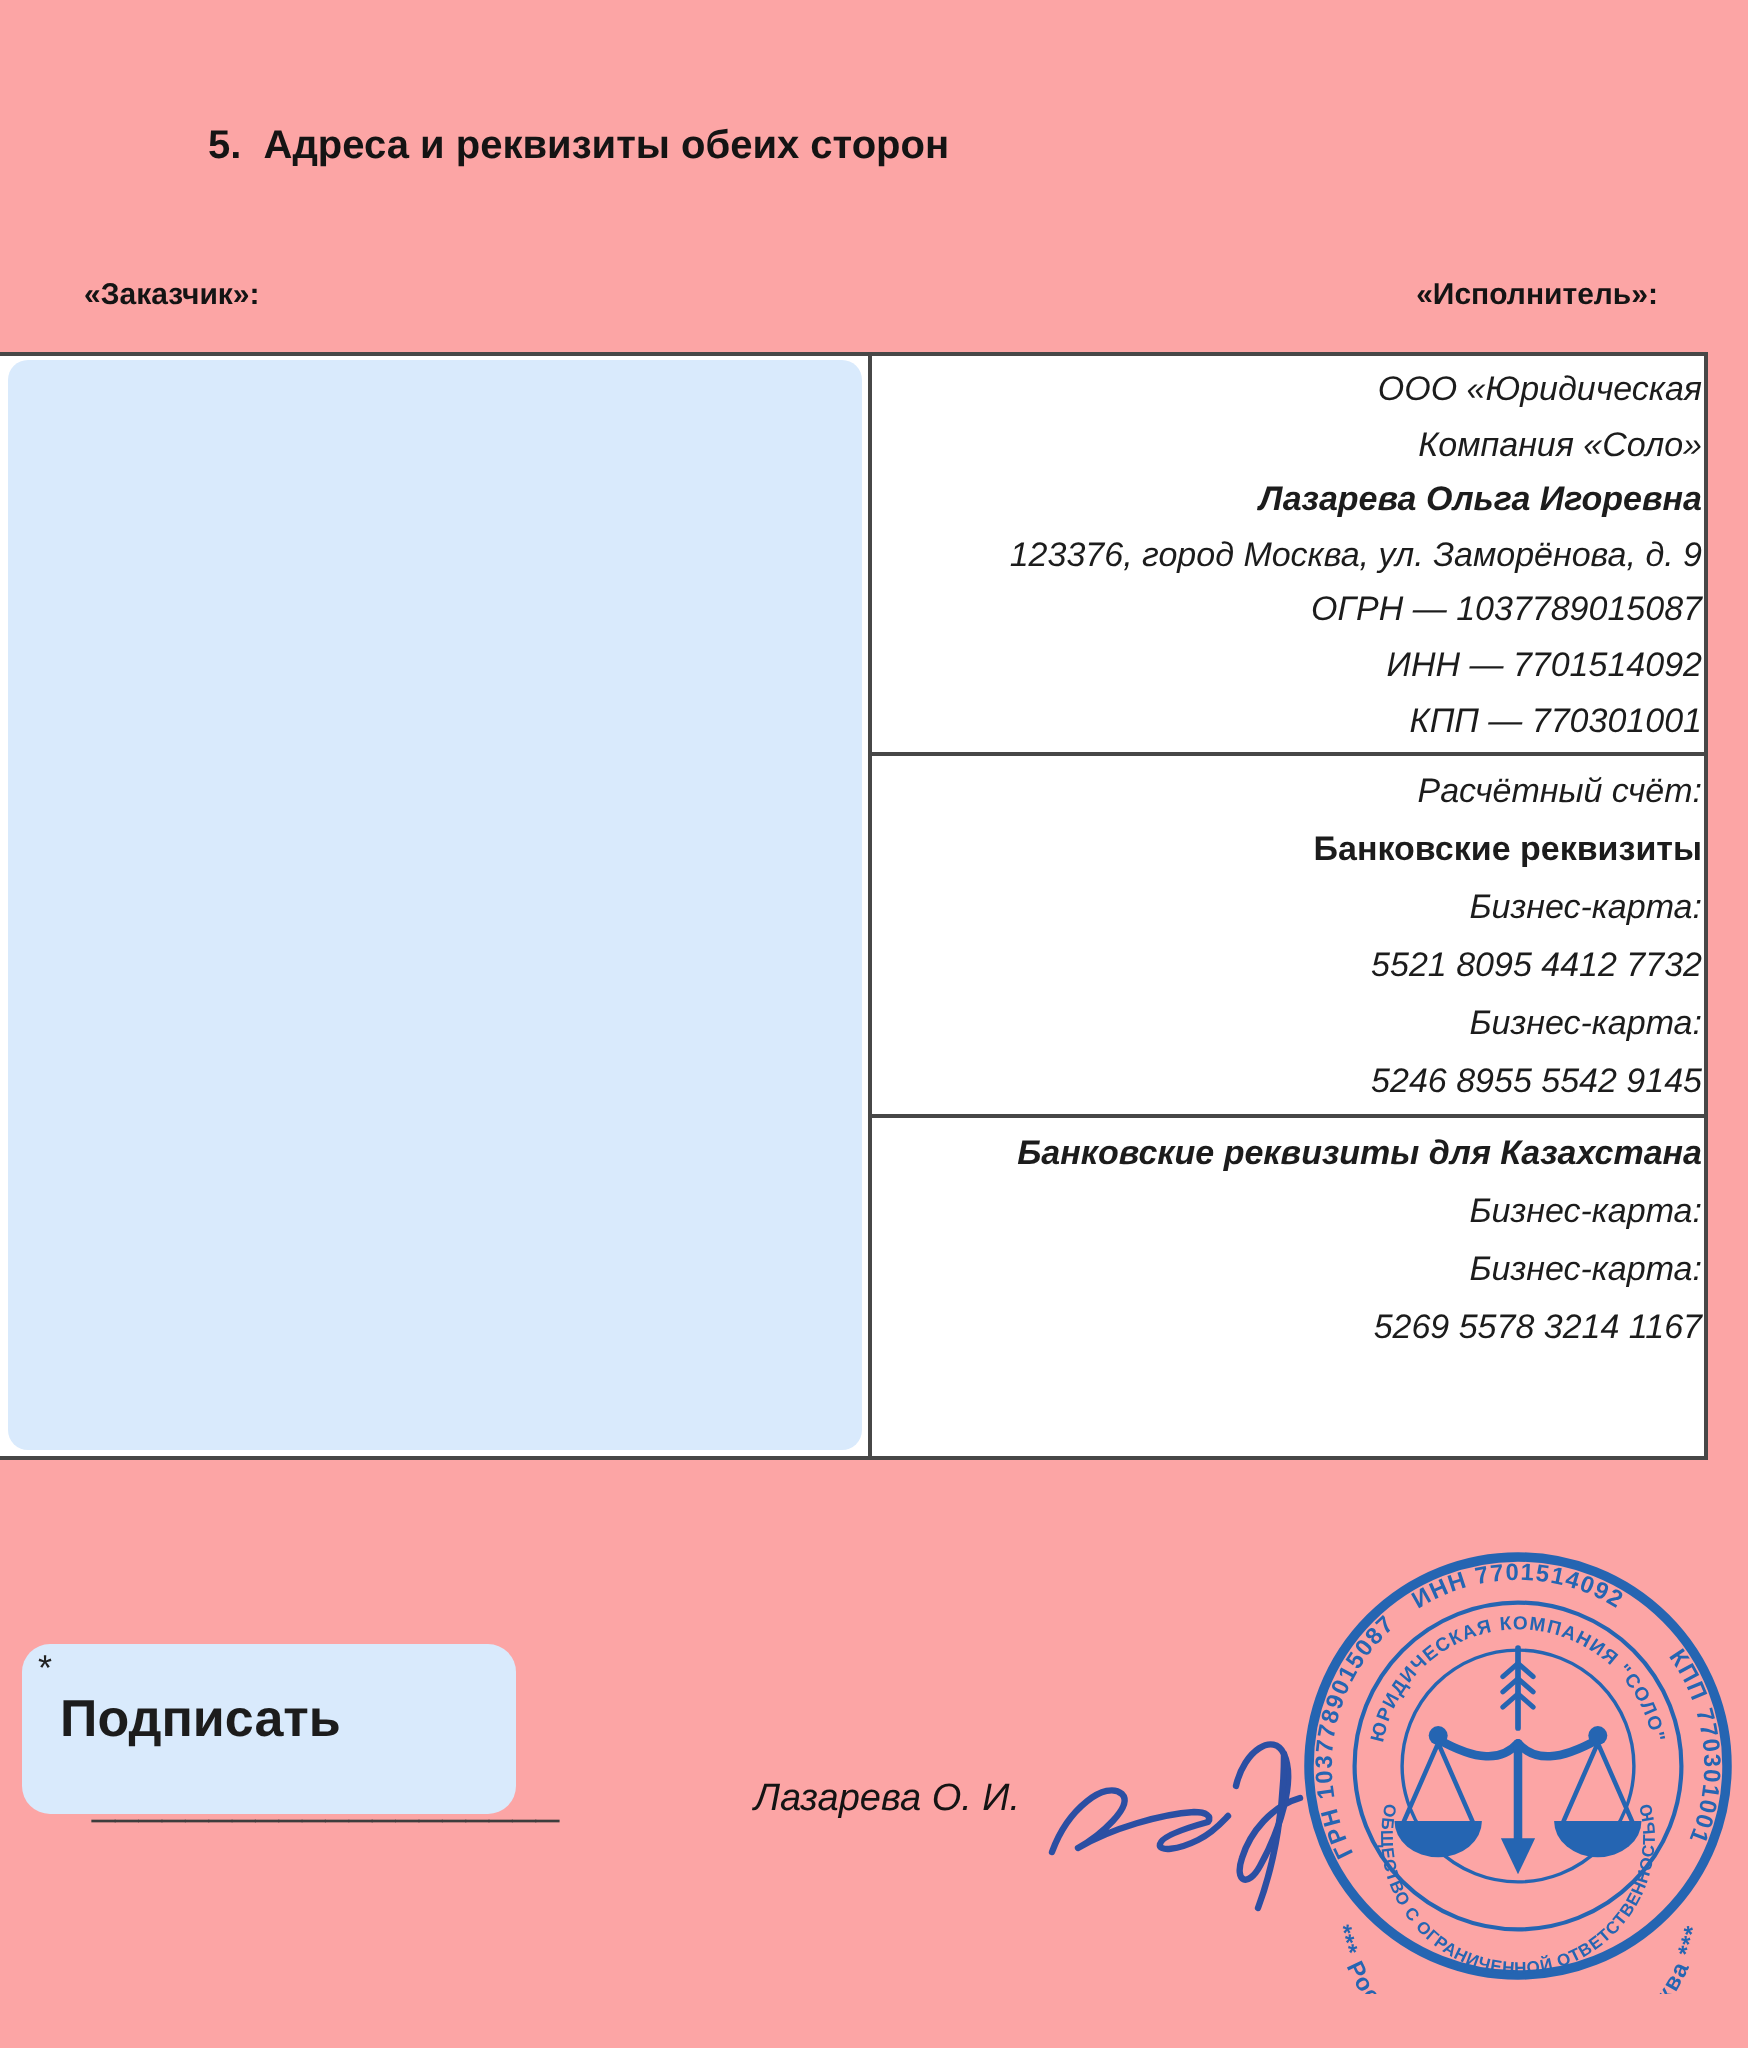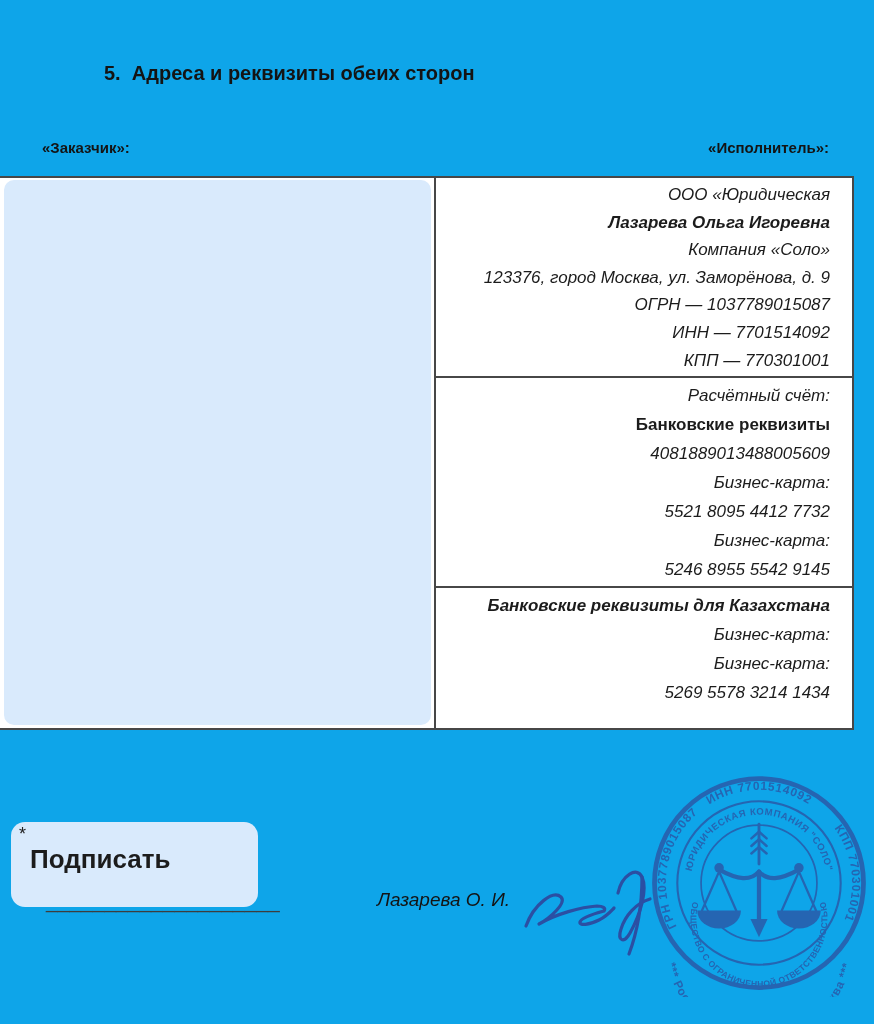--- a/index.html
+++ b/index.html
@@ -1,34 +1,34 @@
 <!DOCTYPE html>
 <html><head>
 <meta charset="utf-8">
 <style>
   html,body{margin:0;padding:0;background:#ffffff;}
-  .page{position:relative;width:874px;height:1024px;background:#0ea5e9;overflow:hidden;
+  .page{position:relative;width:874px;height:1024px;background:#fca5a5;overflow:hidden;
         font-family:"Liberation Sans","DejaVu Sans",sans-serif;color:#1a1a1a;}
 
   .title{position:absolute;left:104px;top:62px;margin:0;font-size:20px;font-weight:700;
          white-space:pre;color:#141414;}
 
   .party-label{position:absolute;top:139px;font-size:15px;font-weight:700;color:#141414;}
   .party-label.customer{left:42px;}
   .party-label.contractor{right:45px;}
 
   .req-table{position:absolute;left:-2px;top:176px;width:856px;height:554px;
              border:2px solid #474747;box-sizing:border-box;display:flex;background:#fff;}
   .cell-left{width:434px;position:relative;}
   .sign-field{position:absolute;top:2px;left:4px;right:3px;bottom:3px;
               background:#d9eafc;border-radius:10px;cursor:pointer;}
   .cell-right{flex:1;border-left:2px solid #474747;box-sizing:border-box;
               display:flex;flex-direction:column;text-align:right;
               font-style:italic;font-size:17px;color:#1c1c1c;}
-  .sec{padding:3px 22px 2px 4px;}
+  .sec{padding:3px 1px 2px 4px;}
   .sec .line{line-height:27.6px;white-space:nowrap;}
   .sec.sec2 .line,.sec.sec3 .line{line-height:29px;}
   .sec.sec2,.sec.sec3{border-top:2px solid #474747;}
   .person{font-weight:700;}
   .bank-title{font-weight:700;font-style:normal;}
   .bank-kz-title{font-weight:700;}
 
   .sign-button{position:absolute;left:11px;top:822px;width:247px;height:85px;
                background:#d9eafc;border:none;border-radius:14px;cursor:pointer;padding:0;}
   .req-star{position:absolute;left:8px;top:2px;font-size:18px;color:#222;}
@@ -56,41 +56,40 @@
   <div class="party-label customer">«Заказчик»:</div>
   <div class="party-label contractor">«Исполнитель»:</div>
 
   <div class="req-table">
     <div class="cell-left">
       <div class="sign-field"></div>
     </div>
     <div class="cell-right">
       <div class="sec sec1">
         <div class="line">ООО «Юридическая</div>
+        <div class="line">Компания «Соло»</div>
         <div class="line person">Лазарева Ольга Игоревна</div>
-        <div class="line">Компания «Соло»</div>
         <div class="line">123376, город Москва, ул. Заморёнова, д. 9</div>
         <div class="line">ОГРН — 1037789015087</div>
         <div class="line">ИНН — 7701514092</div>
         <div class="line">КПП — 770301001</div>
       </div>
       <div class="sec sec2">
         <div class="line">Расчётный счёт:</div>
         <div class="line bank-title">Банковские реквизиты</div>
-        <div class="line">4081889013488005609</div>
         <div class="line">Бизнес-карта:</div>
         <div class="line">5521 8095 4412 7732</div>
         <div class="line">Бизнес-карта:</div>
         <div class="line">5246 8955 5542 9145</div>
       </div>
       <div class="sec sec3">
         <div class="line bank-kz-title">Банковские реквизиты для Казахстана</div>
         <div class="line">Бизнес-карта:</div>
         <div class="line">Бизнес-карта:</div>
-        <div class="line">5269 5578 3214 1434</div>
+        <div class="line">5269 5578 3214 1167</div>
       </div>
     </div>
   </div>
 
   <button class="sign-button">
     <span class="req-star">*</span>
     <span class="sign-label">Подписать</span>
   </button>
 
   <div class="sig-line">____________________</div>

